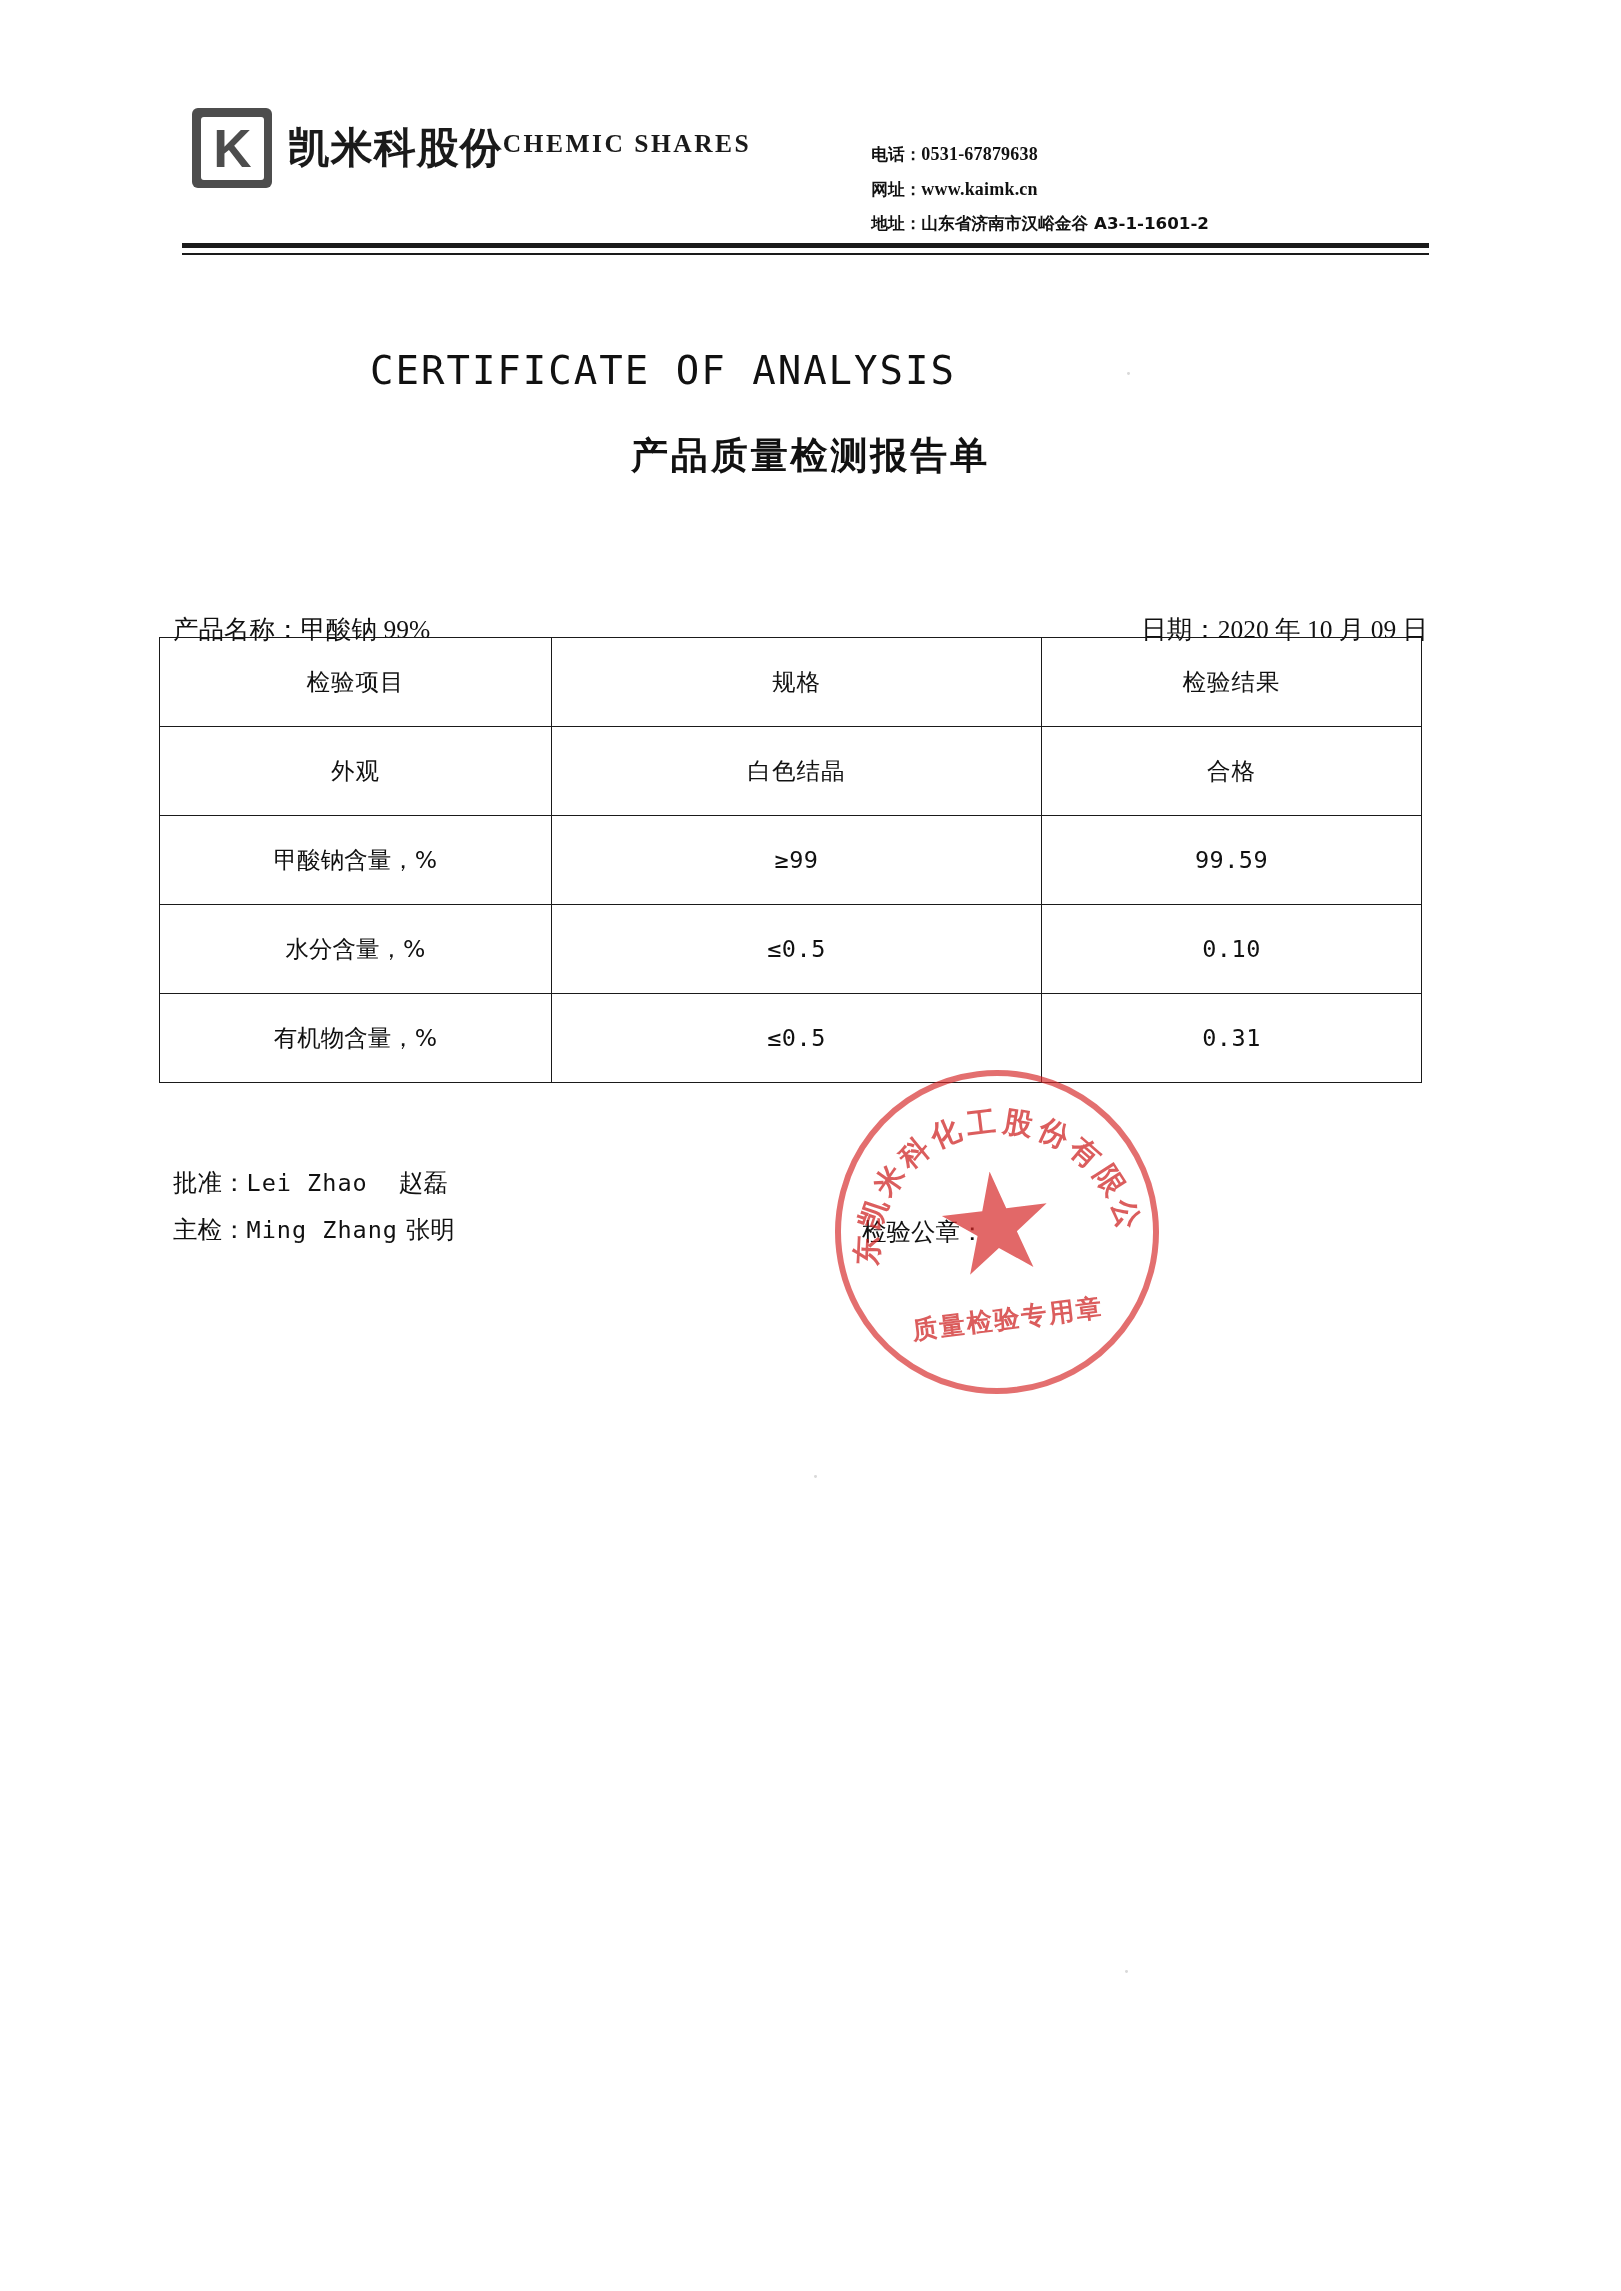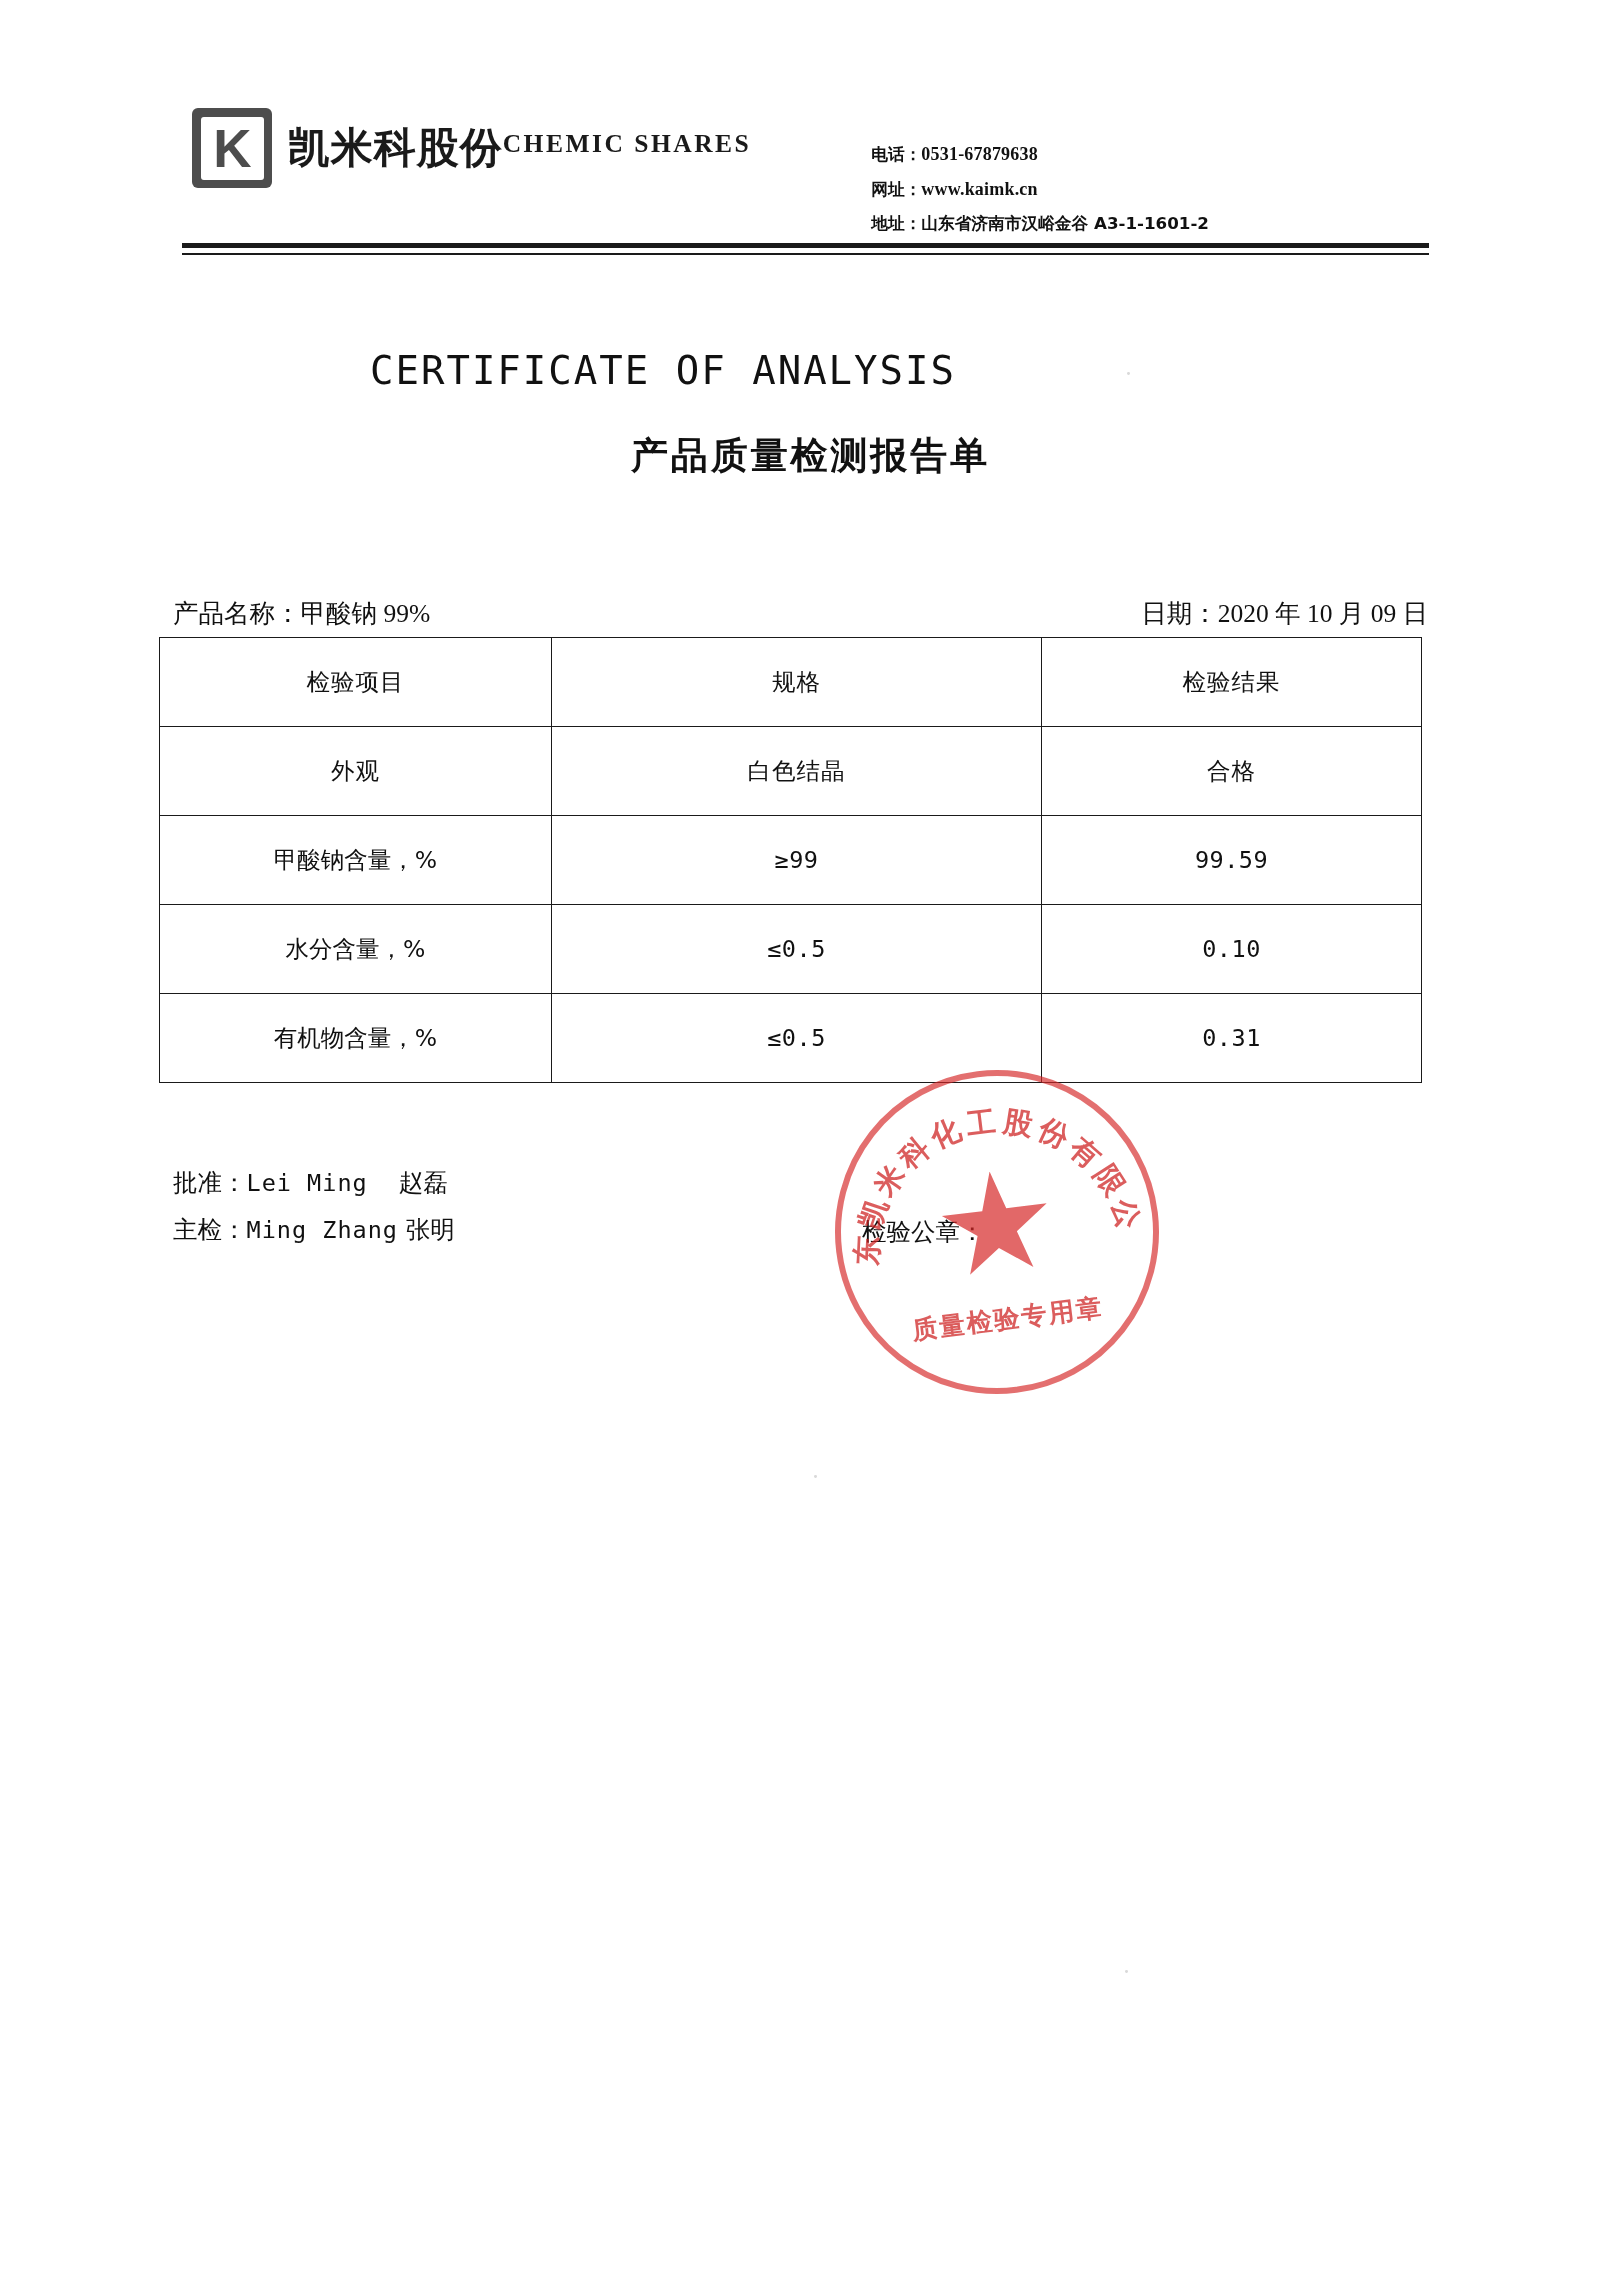--- a/index.html
+++ b/index.html
@@ -155,20 +155,21 @@
     width: 1255px;
     display: flex;
     justify-content: space-between;
     align-items: baseline;
   }
   .meta-left, .meta-right {
     font-family: "DejaVu Sans", sans-serif;
     font-size: 25.5px;
     color: #111111;
     white-space: nowrap;
+    margin-top: 16px;
   }
   .meta-left .value {
     font-family: "Liberation Serif", serif;
     font-size: 25.5px;
   }
   .meta-right .value {
     font-family: "Liberation Serif", serif;
     font-size: 25.5px;
   }
 
@@ -382,21 +383,21 @@
           <td class="cell-mixed">有机物含量，%</td>
           <td class="cell-mono">≤0.5</td>
           <td class="cell-mono">0.31</td>
         </tr>
       </tbody>
     </table>
   </div>
 
   <div class="signatures">
     <div class="sig-row">
-      <span>批准：</span><span class="sig-name">Lei Ming</span>&nbsp;&nbsp;&nbsp;&nbsp;<span class="sig-cn">赵磊</span>
+      <span>批准：</span><span class="sig-name">Lei Zhao</span>&nbsp;&nbsp;&nbsp;&nbsp;<span class="sig-cn">赵磊</span>
     </div>
     <div class="sig-row">
       <span>主检：</span><span class="sig-name">Ming Zhang</span>&nbsp;<span class="sig-cn">张明</span>
     </div>
   </div>
 
   <div class="seal-label">检验公章：</div>
 
   <div class="stamp">
     <svg class="stamp-arc" viewBox="0 0 318 318">

